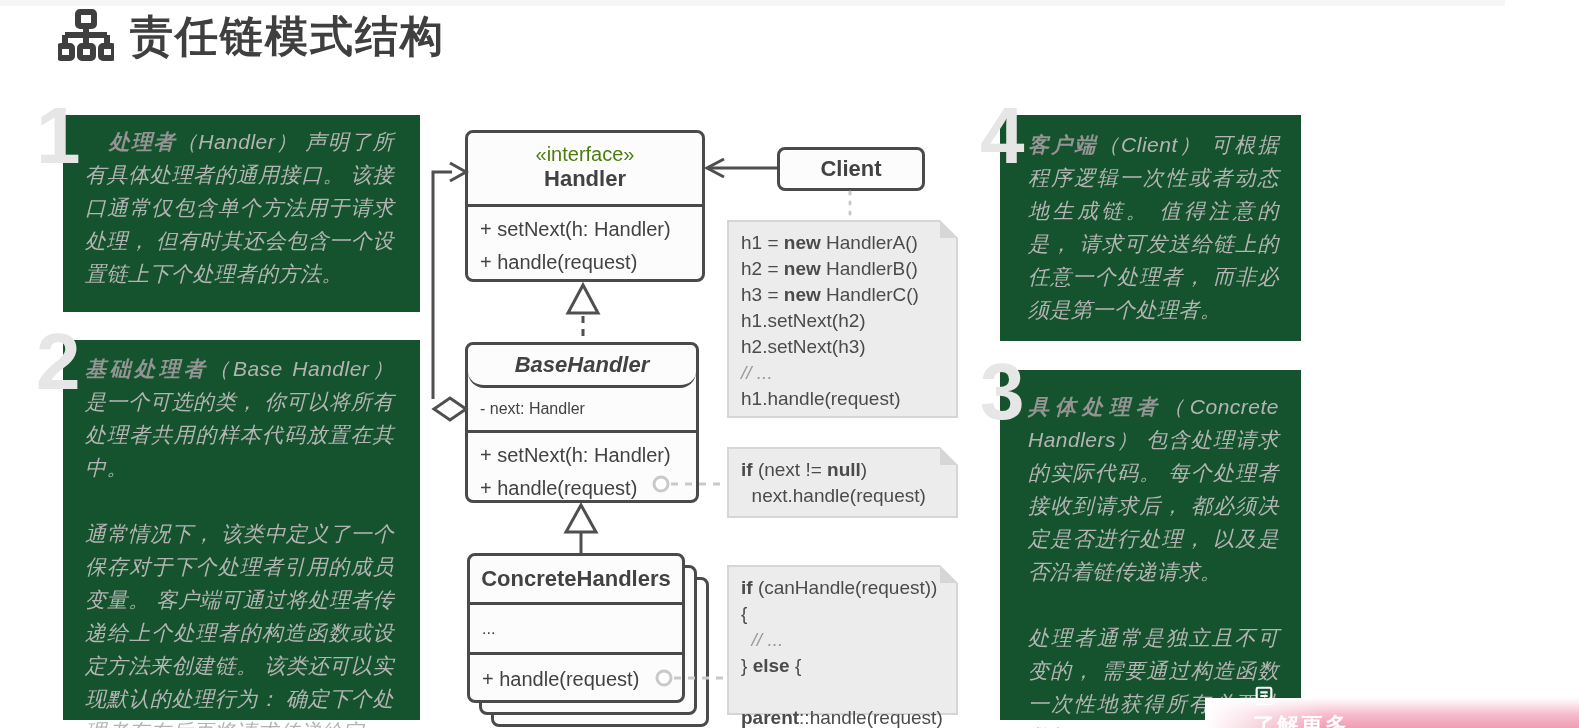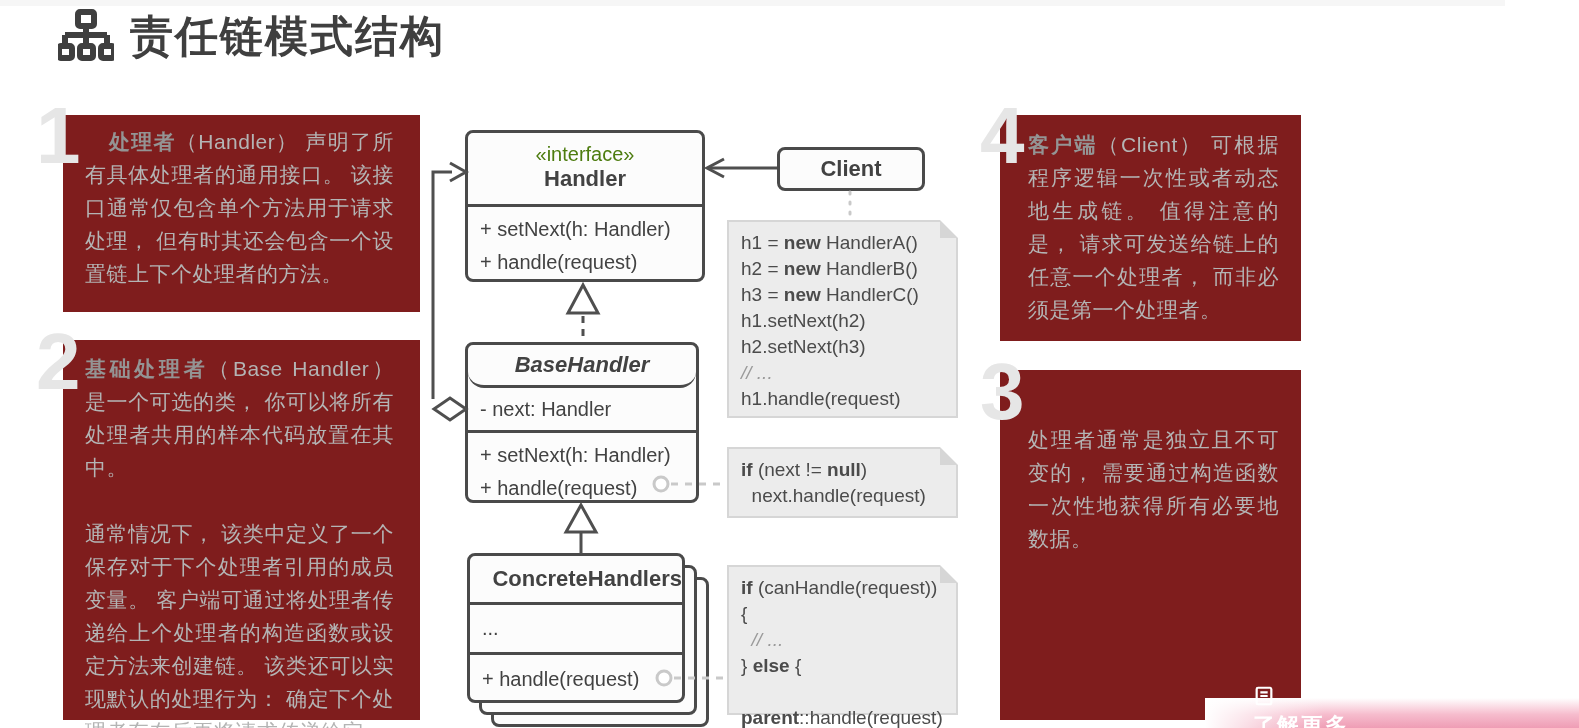--- a/index.html
+++ b/index.html
@@ -8,21 +8,21 @@
 
   
   .top-strip{position:absolute;left:0;top:0;width:1505px;height:6px;background:#f6f6f6;}
 
   
   .title-row{position:absolute;left:58px;top:8px;display:flex;align-items:center;gap:16px;}
   .title-icon{width:56px;height:56px;}
   .page-title{font-size:43px;font-weight:bold;color:#3f3f3f;letter-spacing:2px;}
 
   
-  .panel{position:absolute;background:#7f1d1d;color:#b4b4b4;font-size:21px;line-height:33px;text-align:justify;letter-spacing:0.5px;}
+  .panel{position:absolute;background:#14532d;color:#b4b4b4;font-size:21px;line-height:33px;text-align:justify;letter-spacing:0.5px;font-style:italic;}
   .panel p{margin:0;}
   .panel .gap{height:33px;}
   .term{font-weight:bold;color:#949494;}
   .ghost-num{position:absolute;font-size:80px;font-weight:bold;color:#e6e6e6;line-height:1;z-index:1;}
   .panel-1{left:63px;top:115px;width:357px;height:197px;padding:10px 26px 0 22px;box-sizing:border-box;}
   .panel-1 p{text-indent:24px;}
   .panel-2{left:63px;top:340px;width:357px;height:380px;padding:12px 26px 0 22px;box-sizing:border-box;}
   .panel-4{left:1000px;top:115px;width:301px;height:226px;padding:13px 22px 0 28px;box-sizing:border-box;}
   .panel-3{left:1000px;top:370px;width:301px;height:350px;padding:20px 22px 0 28px;box-sizing:border-box;}
 
@@ -31,25 +31,25 @@
   .uml-title{text-align:center;border-bottom:3px solid #4a4a4a;}
   .uml-members{padding:6px 12px;font-size:20px;line-height:33px;text-align:left;}
   .handler-box{left:465px;top:130px;width:240px;height:152px;}
   .handler-box .uml-title{padding-top:10px;height:61px;}
   .stereotype{font-size:20px;color:#4d7c0f;}
   .class-name{font-size:22px;font-weight:bold;}
   .client-box{left:777px;top:147px;width:148px;height:44px;display:flex;align-items:center;justify-content:center;font-size:22px;font-weight:bold;}
   .base-box{left:465px;top:342px;width:234px;height:161px;}
   .base-box .uml-title{height:40px;line-height:40px;border-radius:16px;}
   .base-box .uml-title .class-name{font-style:italic;}
-  .uml-field{border-bottom:3px solid #4a4a4a;padding:0 12px;font-size:20px;}
+  .uml-field{border-bottom:3px solid #4a4a4a;padding:0 12px;font-size:16px;}
   .base-box .uml-field{height:42px;line-height:42px;}
   .concrete-layer{position:absolute;background:#fcfcfc;border:3px solid #4a4a4a;border-radius:8px;box-sizing:border-box;z-index:2;}
   .concrete-box{left:467px;top:553px;width:218px;height:150px;}
-  .concrete-box .uml-title{height:46px;line-height:46px;text-align:right;}
+  .concrete-box .uml-title{height:46px;line-height:46px;}
   .concrete-box .uml-field{height:47px;line-height:47px;}
   .concrete-box .uml-members{padding:0 12px;line-height:48px;}
 
   
   .note{position:absolute;background:#ececec;border:2px solid #d6d6d6;box-sizing:border-box;padding:8px 12px;font-size:19px;line-height:26px;color:#4b4b4b;white-space:pre-wrap;z-index:2;}
   .note::before{content:"";position:absolute;top:-2px;right:-2px;border-style:solid;border-width:0 18px 18px 0;border-color:#ffffff #ffffff #d6d6d6 #d6d6d6;}
   .note .cmt{font-style:italic;color:#9a9a9a;}
   .note-client{left:727px;top:220px;width:231px;height:198px;}
   .note-base{left:727px;top:447px;width:231px;height:71px;}
   .note-concrete{left:727px;top:565px;width:231px;height:150px;}
@@ -92,20 +92,21 @@
     <p><span class="term">处理者</span><span>（Handler） 声明了所有具体处理者的通用接口。 该接口通常仅包含单个方法用于请求处理， 但有时其还会包含一个设置链上下个处理者的方法。</span></p>
   </div>
 
   <div class="panel panel-2">
     <p><span class="term">基础处理者</span><span>（Base Handler） 是一个可选的类， 你可以将所有处理者共用的样本代码放置在其中。</span></p>
     <div class="gap"></div>
     <p>通常情况下， 该类中定义了一个保存对于下个处理者引用的成员变量。 客户端可通过将处理者传递给上个处理者的构造函数或设定方法来创建链。 该类还可以实现默认的处理行为： 确定下个处理者存在后再将请求传递给它。</p>
   </div>
 
   <div class="panel panel-3">
+    <p><span class="term">具体处理者</span><span>（Concrete Handlers） 包含处理请求的实际代码。 每个处理者接收到请求后， 都必须决定是否进行处理， 以及是否沿着链传递请求。</span></p>
     <div class="gap"></div>
     <p>处理者通常是独立且不可变的， 需要通过构造函数一次性地获得所有必要地数据。</p>
   </div>
 
   <div class="panel panel-4">
     <p><span class="term">客户端</span><span>（Client） 可根据程序逻辑一次性或者动态地生成链。 值得注意的是， 请求可发送给链上的任意一个处理者， 而非必须是第一个处理者。</span></p>
   </div>
 
   <div class="uml-box handler-box">
     <div class="uml-title">

